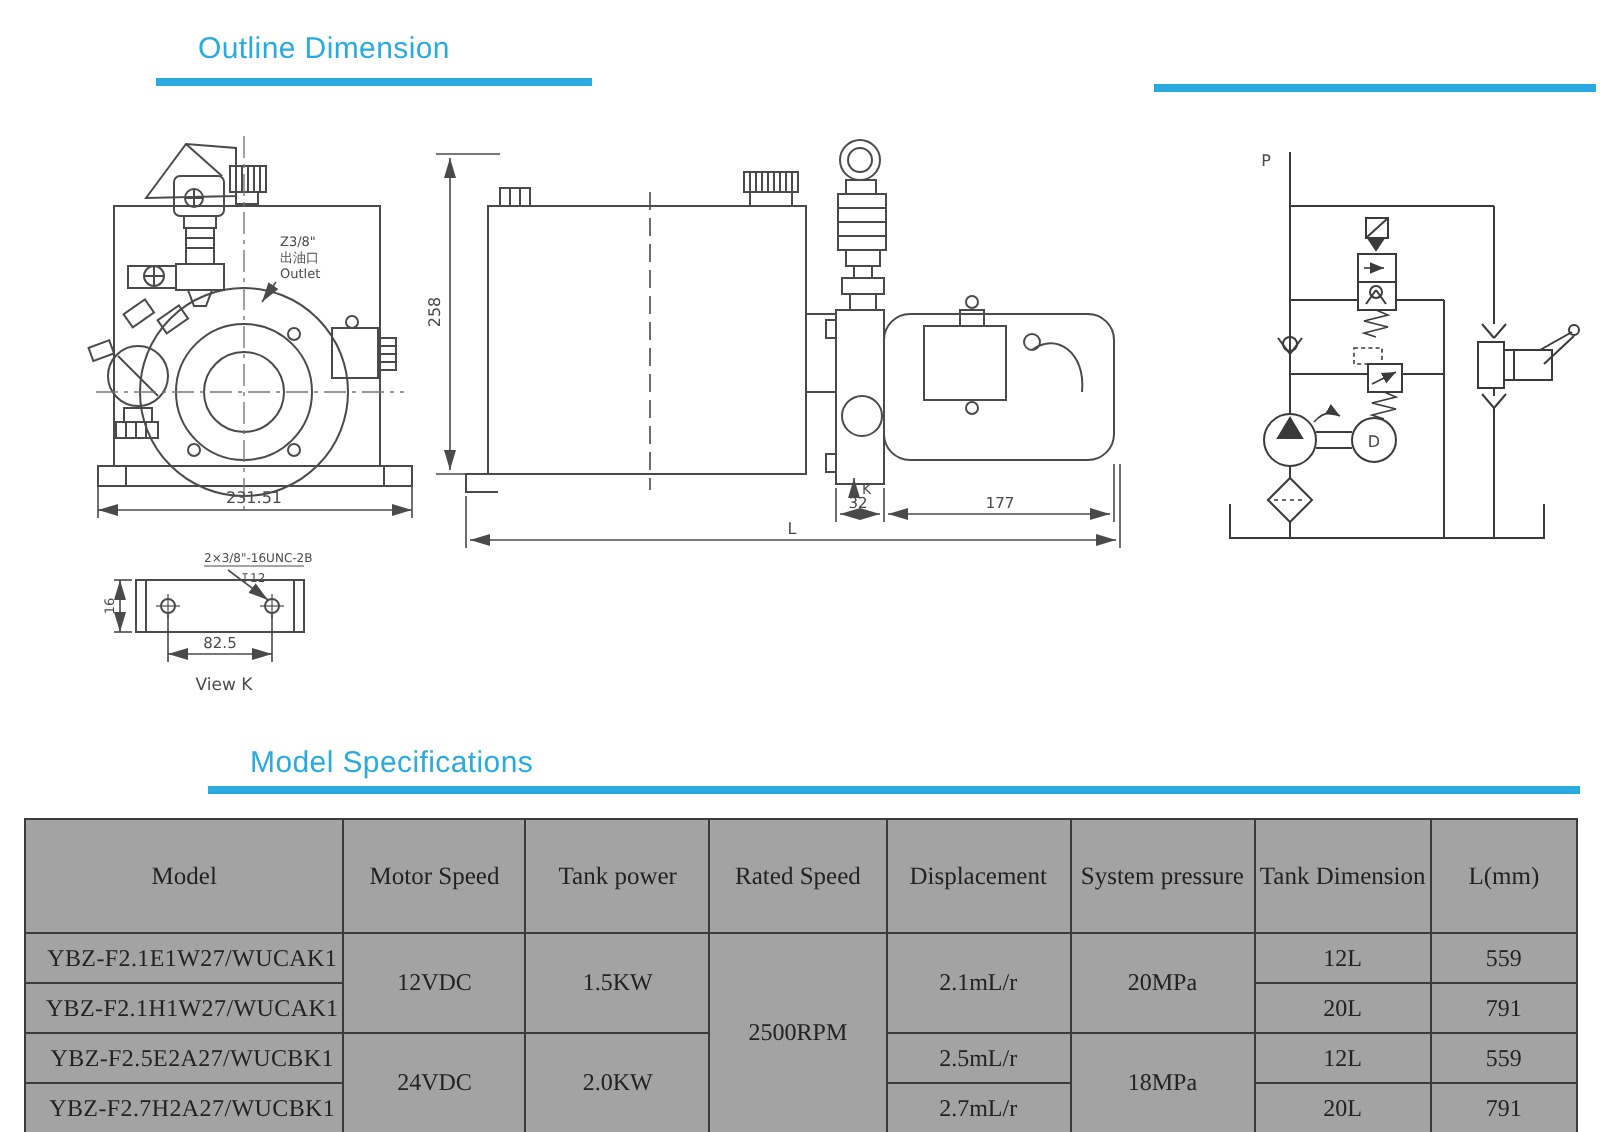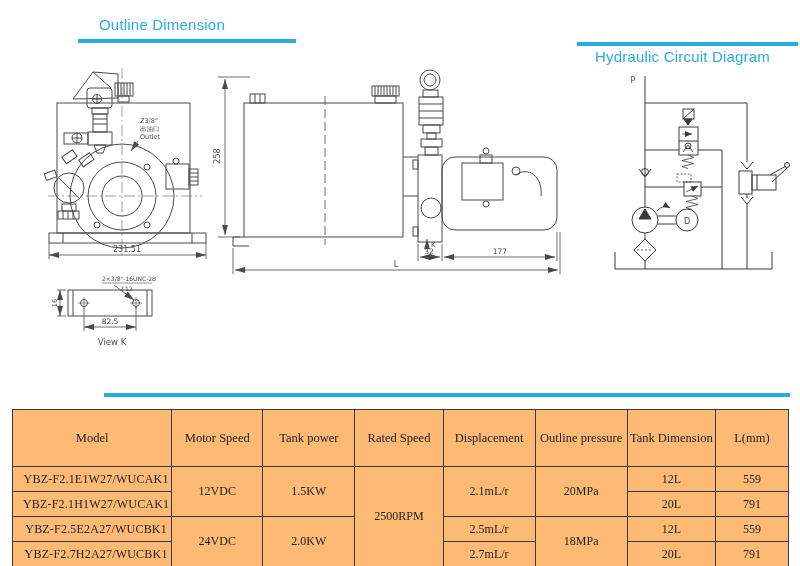--- a/index.html
+++ b/index.html
@@ -3,36 +3,36 @@
 <meta charset="utf-8">
 <style>
   html,body{margin:0;padding:0;background:#ffffff;}
   .page{position:relative;width:800px;height:566px;background:#fff;overflow:hidden;
         font-family:"Liberation Sans",sans-serif;}
   .title-text{position:absolute;font-size:15px;letter-spacing:.2px;color:#29ABE2;white-space:nowrap;}
   .title-bar{position:absolute;height:4px;background:#29ABE2;}
   svg text{font-family:"DejaVu Sans",sans-serif;fill:#4a4a4a;stroke:none;}
   table.spec{position:absolute;left:12px;top:409px;width:777px;border-collapse:collapse;
              table-layout:fixed;font-family:"Liberation Serif",serif;color:#222;}
-  table.spec th,table.spec td{border:1px solid #3b3b3b;background:#fdba74;}
+  table.spec th,table.spec td{border:1px solid #3b3b3b;background:#a3a3a3;}
   table.spec th{height:54px;font-weight:400;font-size:12.5px;text-align:center;}
   table.spec td{height:22px;font-size:12px;text-align:center;}
   td.model{text-align:left;padding-left:9px;letter-spacing:.2px;white-space:nowrap;}
 </style>
 </head>
 <body>
 
 <div class="page">
 
   <div class="title-text" style="left: 99px; top: 16px; color: rgb(41, 171, 226);">Outline Dimension</div>
   <div class="title-bar" style="left: 78px; top: 39px; width: 218px; background: rgb(41, 171, 226);"></div>
 
   <div class="title-bar" style="left: 577px; top: 42px; width: 221px; background: rgb(41, 171, 226);"></div>
-  <div class="title-text" style="left: 595px; top: 48px; color: rgb(41, 171, 226);">Hydraulic Circuit Diagram</div>
-
+
+  <div class="title-text" style="left: 125px; top: 373px; color: rgb(41, 171, 226);">Model Specifications</div>
   <div class="title-bar" style="left: 104px; top: 393px; width: 686px; background: rgb(41, 171, 226);"></div>
 
   <svg style="position:absolute;left:20px;top:55px;" width="565" height="310" viewBox="20 55 565 310">
     <defs>
       <marker id="da" markerWidth="11" markerHeight="8" refX="10" refY="4" orient="auto-start-reverse" markerUnits="userSpaceOnUse">
         <path d="M0,1 L10,4 L0,7 Z" fill="#4a4a4a"></path>
       </marker>
     </defs>
 
     <g stroke="#4a4a4a" fill="none" stroke-width="1">
@@ -297,21 +297,21 @@
         <col style="width:88px">
         <col style="width:73px">
     </colgroup>
     <thead>
       <tr>
         <th>Model</th>
         <th>Motor Speed</th>
         <th>Tank power</th>
         <th>Rated Speed</th>
         <th>Displacement</th>
-        <th>Outline pressure</th>
+        <th>System pressure</th>
         <th>Tank Dimension</th>
         <th>L(mm)</th>
       </tr>
     </thead>
     <tbody>
       <tr>
         <td class="model">YBZ-F2.1E1W27/WUCAK1</td>
         <td rowspan="2">12VDC</td>
         <td rowspan="2">1.5KW</td>
         <td rowspan="4">2500RPM</td>

